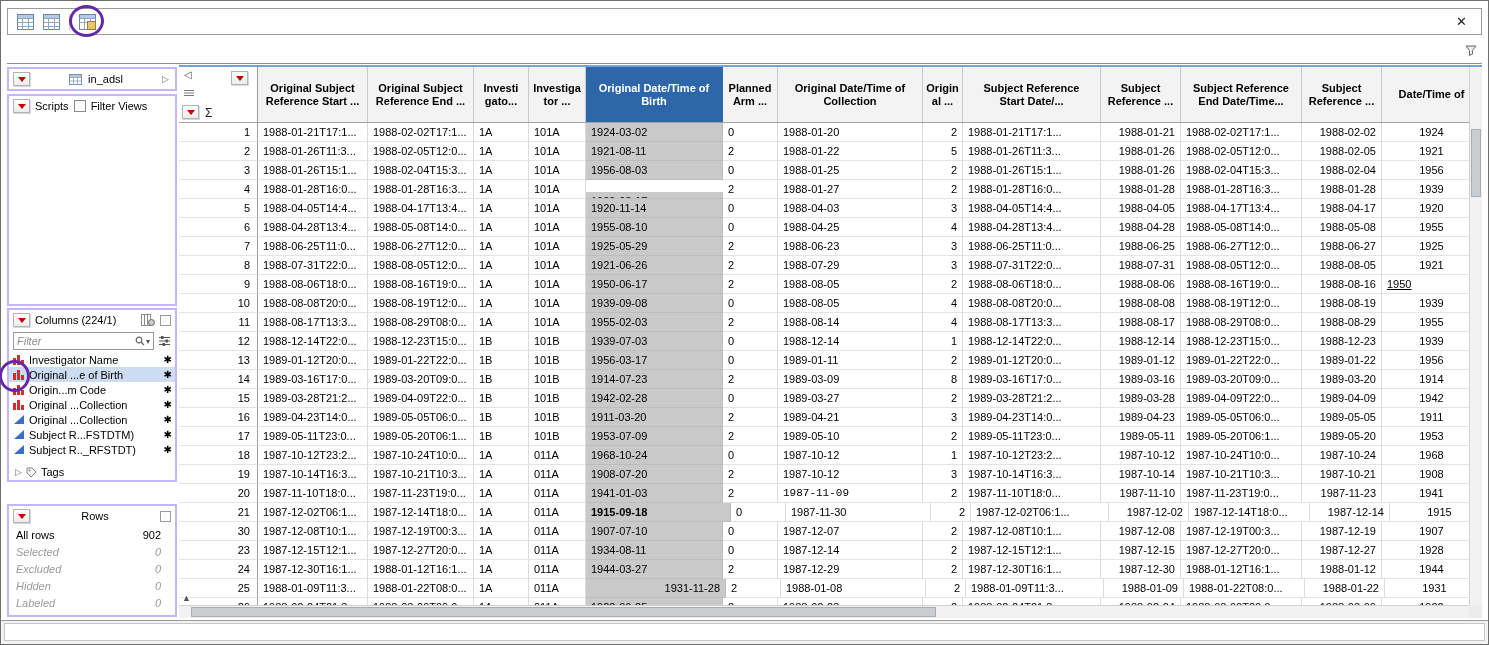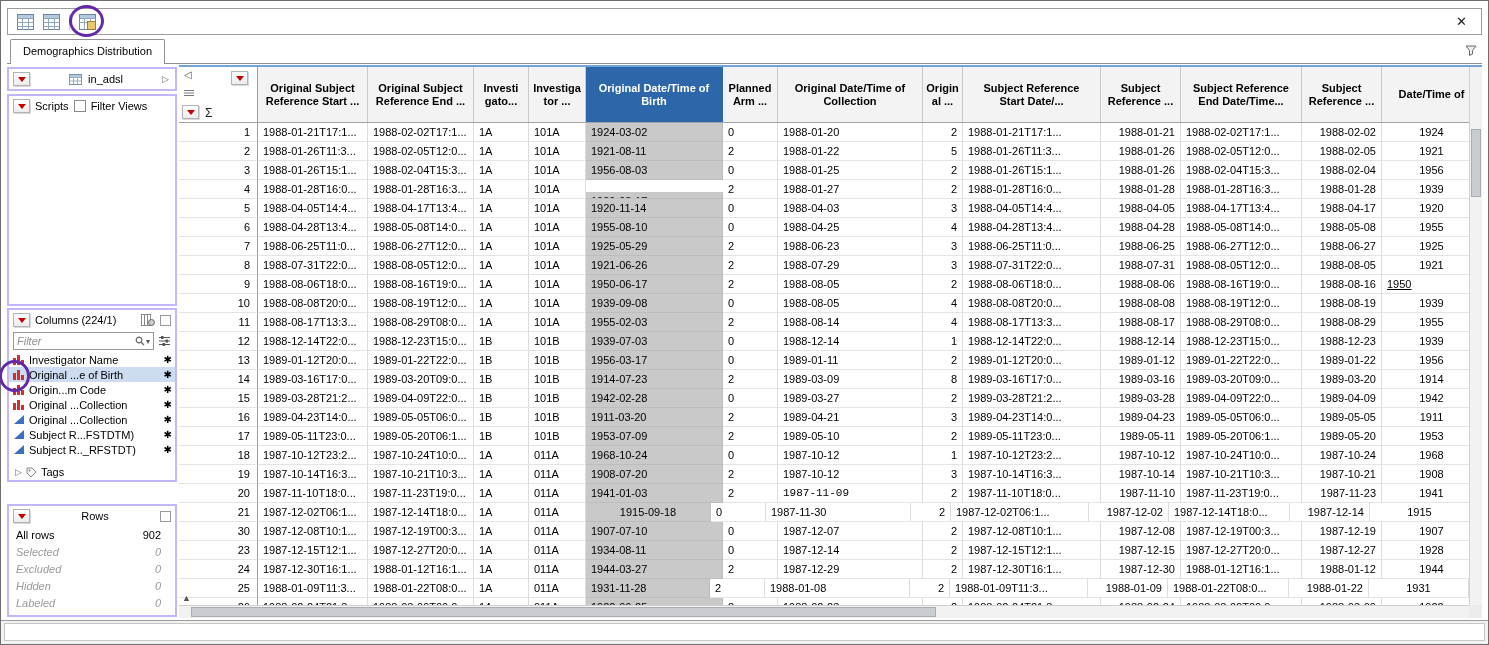--- a/index.html
+++ b/index.html
@@ -112,21 +112,20 @@
           <rect x="1" y="1" width="15" height="3" fill="#b6c9de"></rect>
           <path d="M0.5 4.5H16.5 M0.5 8.5H16.5 M5.5 4.5V15.5 M11.5 4.5V15.5" stroke="#8fa6bf" fill="none"></path>
           <rect x="8.5" y="7.5" width="8" height="8" fill="#e8c86e" stroke="#a08030"></rect>
         </svg>
     </span>
     <span class="close-btn">✕</span>
   </div>
 
   <div class="tabbar">
     <div class="tab-baseline"></div>
-    <div class="tab">Demographics Distribution</div>
     <span class="funnel">
       <svg width="12" height="11" viewBox="0 0 12 11">
           <path d="M1 1 H11 L7.5 5.5 V9 L4.5 10.5 V5.5 Z" fill="#ededed" stroke="#666"></path>
         </svg>
     </span>
   </div>
 
   <div class="sidebar">
 
     <div class="panel panel-table">
@@ -676,21 +675,21 @@
             <div class="gcell" style="width: 121px; text-align: left;">1987-11-23T19:0...</div>
             <div class="gcell" style="width: 80px; text-align: right;">1987-11-23</div>
             <div class="gcell" style="width: 100px; text-align: center;">1941</div>
           </div>
           <div class="gb-row">
             <div class="rownum">21</div>
             <div class="gcell" style="width: 110px; text-align: left;">1987-12-02T06:1...</div>
             <div class="gcell" style="width: 106px; text-align: left;">1987-12-14T18:0...</div>
             <div class="gcell" style="width: 55px; text-align: left;">1A</div>
             <div class="gcell" style="width: 57px; text-align: left;">011A</div>
-            <div class="gcell selected" style="width: 125px; text-align: center;">1915-09-18</div>
+            <div class="gcell selected" style="width: 145px; text-align: left; font-weight: bold;">1915-09-18</div>
             <div class="gcell" style="width: 55px; text-align: left;">0</div>
             <div class="gcell" style="width: 145px; text-align: left;">1987-11-30</div>
             <div class="gcell" style="width: 40px; text-align: right;">2</div>
             <div class="gcell" style="width: 138px; text-align: left;">1987-12-02T06:1...</div>
             <div class="gcell" style="width: 80px; text-align: right;">1987-12-02</div>
             <div class="gcell" style="width: 121px; text-align: left;">1987-12-14T18:0...</div>
             <div class="gcell" style="width: 80px; text-align: right;">1987-12-14</div>
             <div class="gcell" style="width: 100px; text-align: center;">1915</div>
           </div>
           <div class="gb-row">
@@ -740,21 +739,21 @@
             <div class="gcell" style="width: 121px; text-align: left;">1988-01-12T16:1...</div>
             <div class="gcell" style="width: 80px; text-align: right;">1988-01-12</div>
             <div class="gcell" style="width: 100px; text-align: center;">1944</div>
           </div>
           <div class="gb-row">
             <div class="rownum">25</div>
             <div class="gcell" style="width: 110px; text-align: left;">1988-01-09T11:3...</div>
             <div class="gcell" style="width: 106px; text-align: left;">1988-01-22T08:0...</div>
             <div class="gcell" style="width: 55px; text-align: left;">1A</div>
             <div class="gcell" style="width: 57px; text-align: left;">011A</div>
-            <div class="gcell selected" style="width: 124px; text-align: left;">1931-11-28</div>
+            <div class="gcell selected" style="width: 140px; text-align: right;">1931-11-28</div>
             <div class="gcell" style="width: 55px; text-align: left;">2</div>
             <div class="gcell" style="width: 145px; text-align: left;">1988-01-08</div>
             <div class="gcell" style="width: 40px; text-align: right;">2</div>
             <div class="gcell" style="width: 138px; text-align: left;">1988-01-09T11:3...</div>
             <div class="gcell" style="width: 80px; text-align: right;">1988-01-09</div>
             <div class="gcell" style="width: 121px; text-align: left;">1988-01-22T08:0...</div>
             <div class="gcell" style="width: 80px; text-align: right;">1988-01-22</div>
             <div class="gcell" style="width: 100px; text-align: center;">1931</div>
           </div>
           <div class="gb-row">

